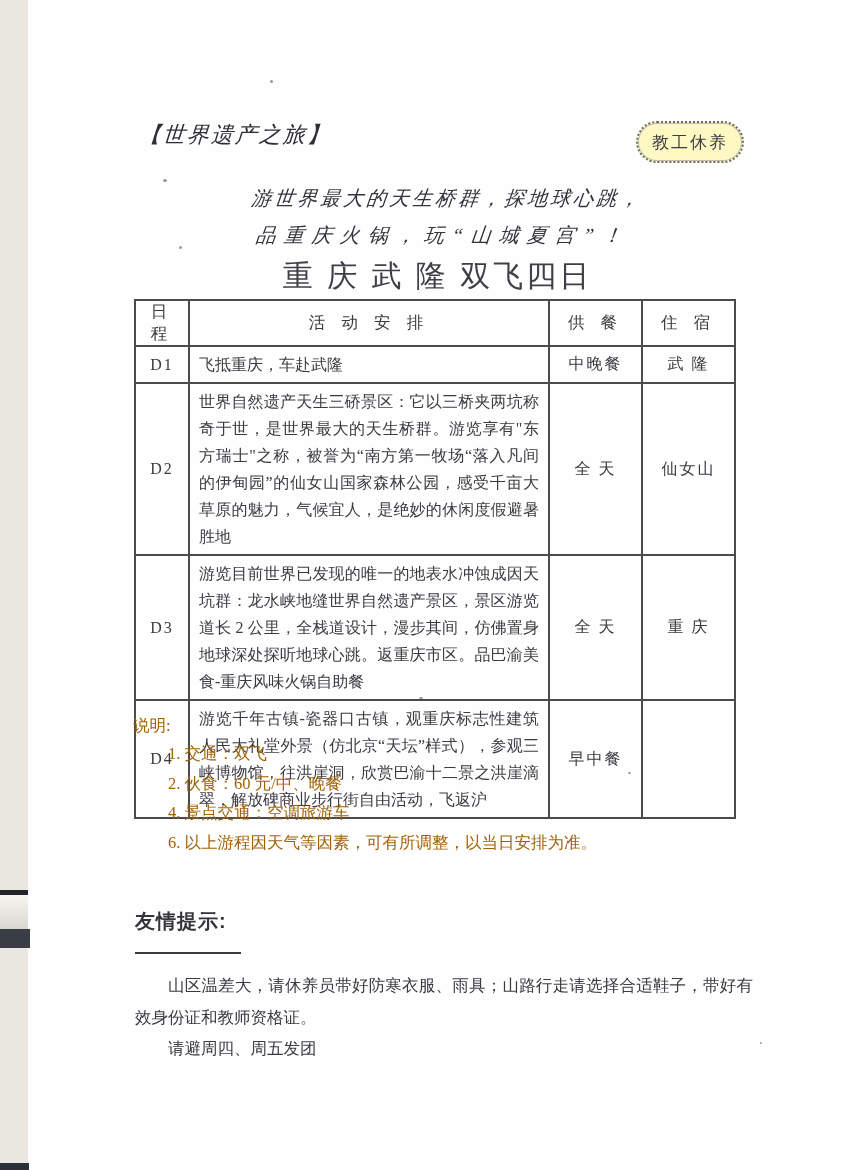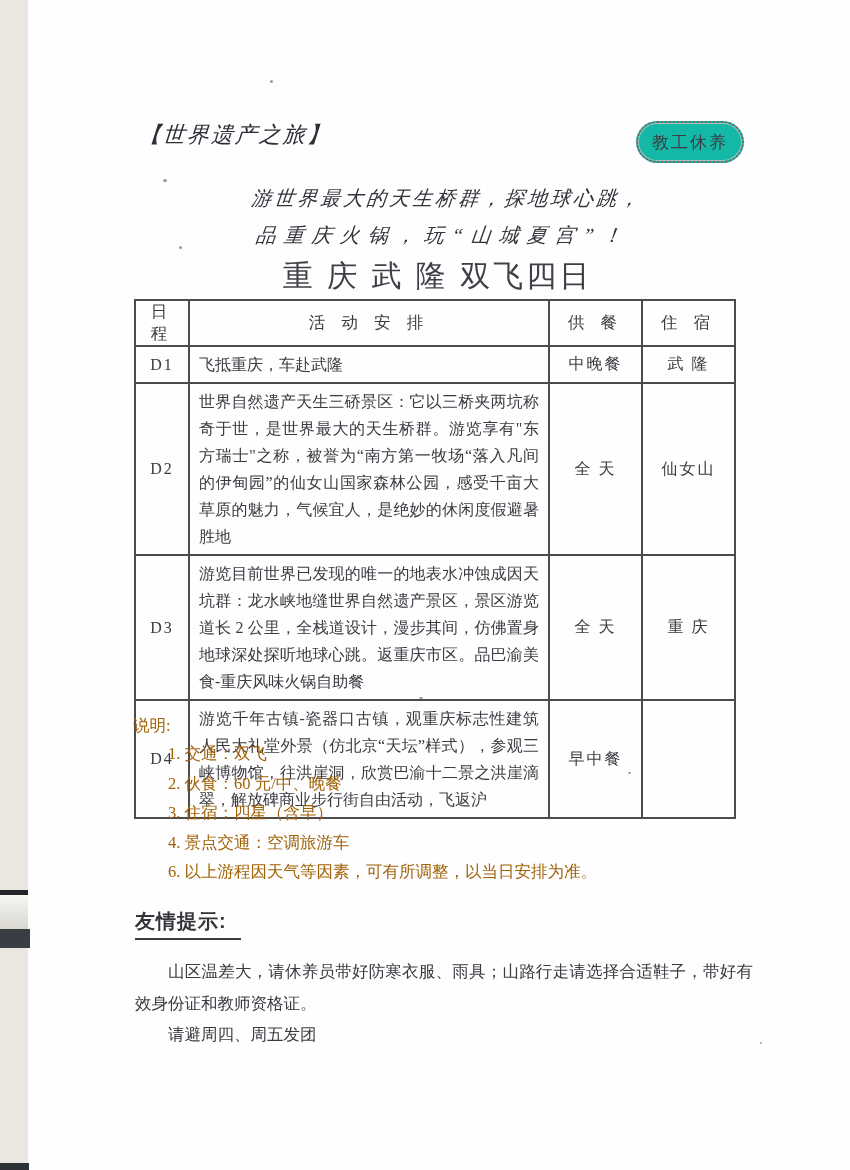--- a/index.html
+++ b/index.html
@@ -48,21 +48,21 @@
     font-size: 22px; font-style: italic; letter-spacing: 2px;
     color: #2e2e38; transform: skewX(-4deg);
   }
   .badge {
     position: absolute; left: 636px; top: 121px;
     width: 108px; height: 42px;
     border: 2px dotted #6a6a6a;
     border-radius: 21px;
     display: flex; align-items: center; justify-content: center;
     box-shadow: inset 0 0 0 1px #bdbdb8;
-    background: #14b8a6;
+    background: #fef9c3;
   }
   .badge span {
     font-size: 17px; color: #3c3c44; letter-spacing: 2px;
     font-family: "Liberation Sans", "DejaVu Sans", sans-serif;
   }
 
   
   .slogan {
     position: absolute; left: 205px; top: 180px; width: 480px;
     font-style: italic; color: #33333c; transform: skewX(-6deg);
@@ -120,21 +120,21 @@
 
   
   .tips {
     position: absolute; left: 135px; top: 908px; width: 620px;
     color: #3a3a41;
   }
   .tips .tips-heading {
     display: inline-block;
     font-size: 20px; font-weight: bold; letter-spacing: 1px;
     border-bottom: 2px solid #3a3a41;
-    padding-bottom: 3px; padding-right: 14px;
+    padding-bottom: 17px; padding-right: 14px;
     font-family: "Liberation Sans", "DejaVu Sans", sans-serif;
     color: #33333a;
   }
   .tips .tips-body {
     margin-top: 16px;
     font-size: 16.5px; line-height: 32px;
     text-indent: 2em; text-align: justify;
     width: 618px;
   }
   .tips .tips-footer {
@@ -211,21 +211,20 @@
       <td class="center"></td>
     </tr>
   </tbody>
     </table>
 
   <div class="notes">
     <div class="notes-heading">说明:</div>
     <ol>
       <li>1. 交通：双飞</li>
       <li>2. 伙食：60 元/中、晚餐</li>
-      <li>3. 住宿：四星（含早）</li>
       <li>4. 景点交通：空调旅游车</li>
       <li>6. 以上游程因天气等因素，可有所调整，以当日安排为准。</li>
     </ol>
   </div>
 
   <div class="tips">
     <div class="tips-heading">友情提示:</div>
     <div class="tips-body">山区温差大，请休养员带好防寒衣服、雨具；山路行走请选择合适鞋子，带好有效身份证和教师资格证。</div>
     <div class="tips-footer">请避周四、周五发团</div>
   </div>

